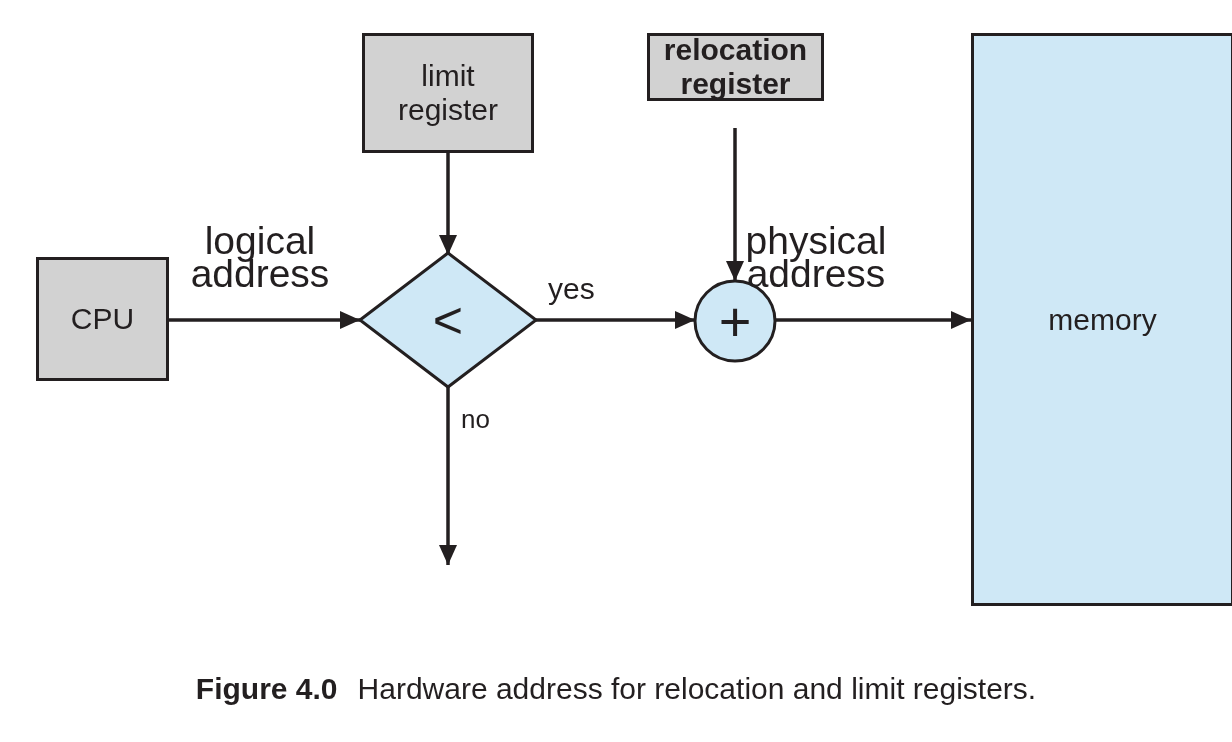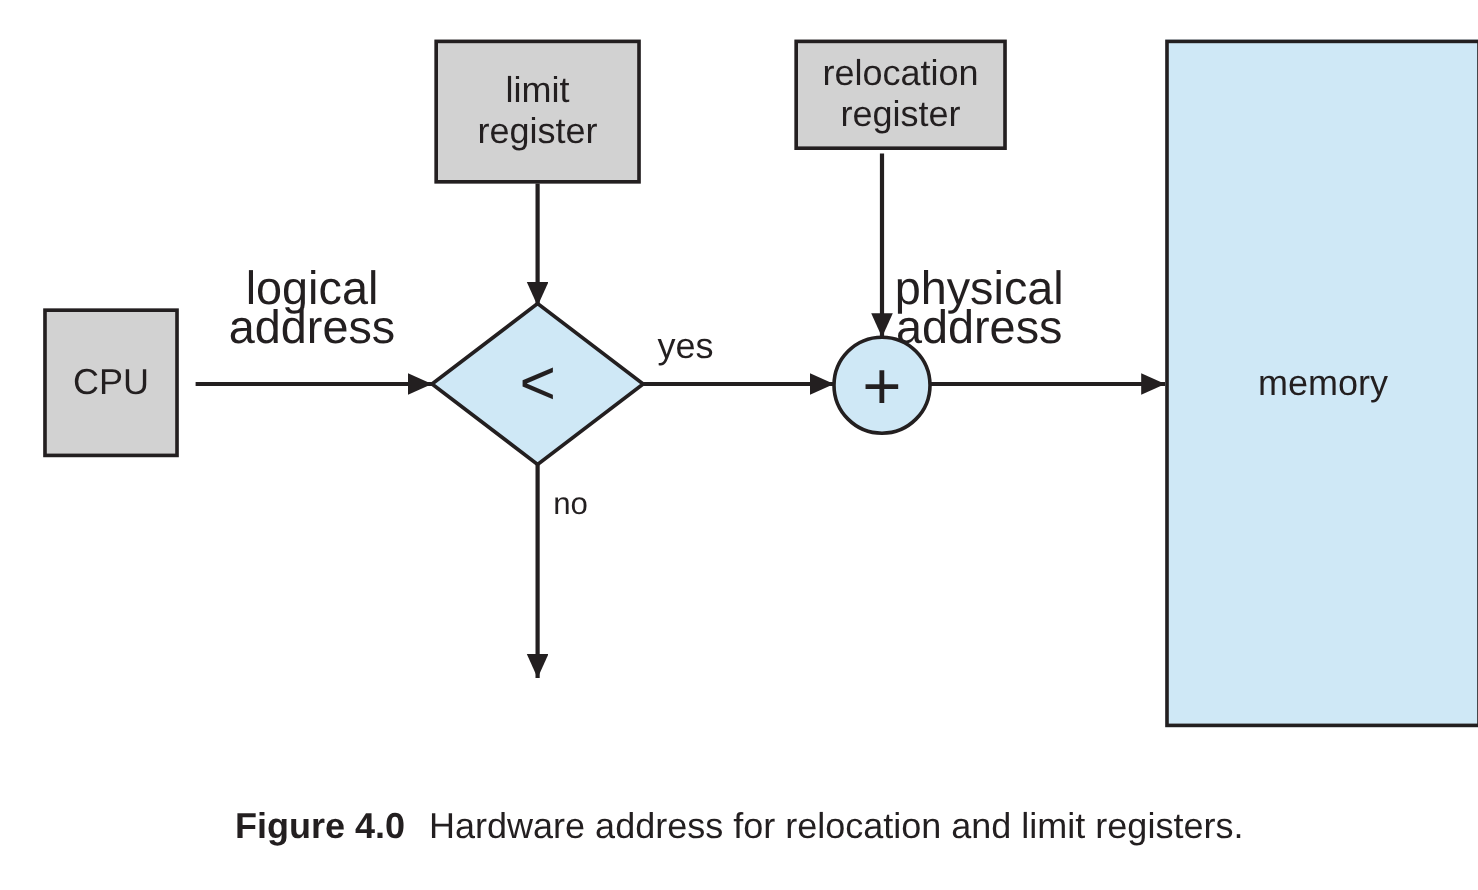--- a/index.html
+++ b/index.html
@@ -24,23 +24,23 @@
   .box{
     position:absolute;
     box-sizing:border-box;
     border:3px solid var(--ink);
     display:flex;align-items:center;justify-content:center;
     text-align:center;
   }
   .box.gray{background:var(--register-gray);}
   .box.blue{background:var(--node-blue);}
   .lbl{white-space:pre-line;line-height:34px;font-size:30px;}
-  .cpu-box{left:36px;top:257px;width:113px;height:124px;font-size:32px;}
+  .cpu-box{left:36px;top:257px;width:133px;height:124px;font-size:32px;}
   .limit-box{left:362px;top:33px;width:172px;height:120px;}
-  .reloc-box{left:662px;top:33px;width:177px;height:92px;}
+  .reloc-box{left:647px;top:33px;width:177px;height:68px;font-weight:bold;}
   .memory-box{left:971px;top:33px;width:263px;height:573px;font-size:30px;}
   .free-label{
     position:absolute;
     font-size:39px;line-height:33px;
     white-space:pre-line;
   }
   .logical{left:175px;top:224px;width:170px;text-align:center;}
   .physical{left:731px;top:224px;width:170px;text-align:center;}
   .yes{left:548px;top:272px;font-size:30px;text-align:right;}
   .no{left:461px;top:403px;font-size:26px;}

